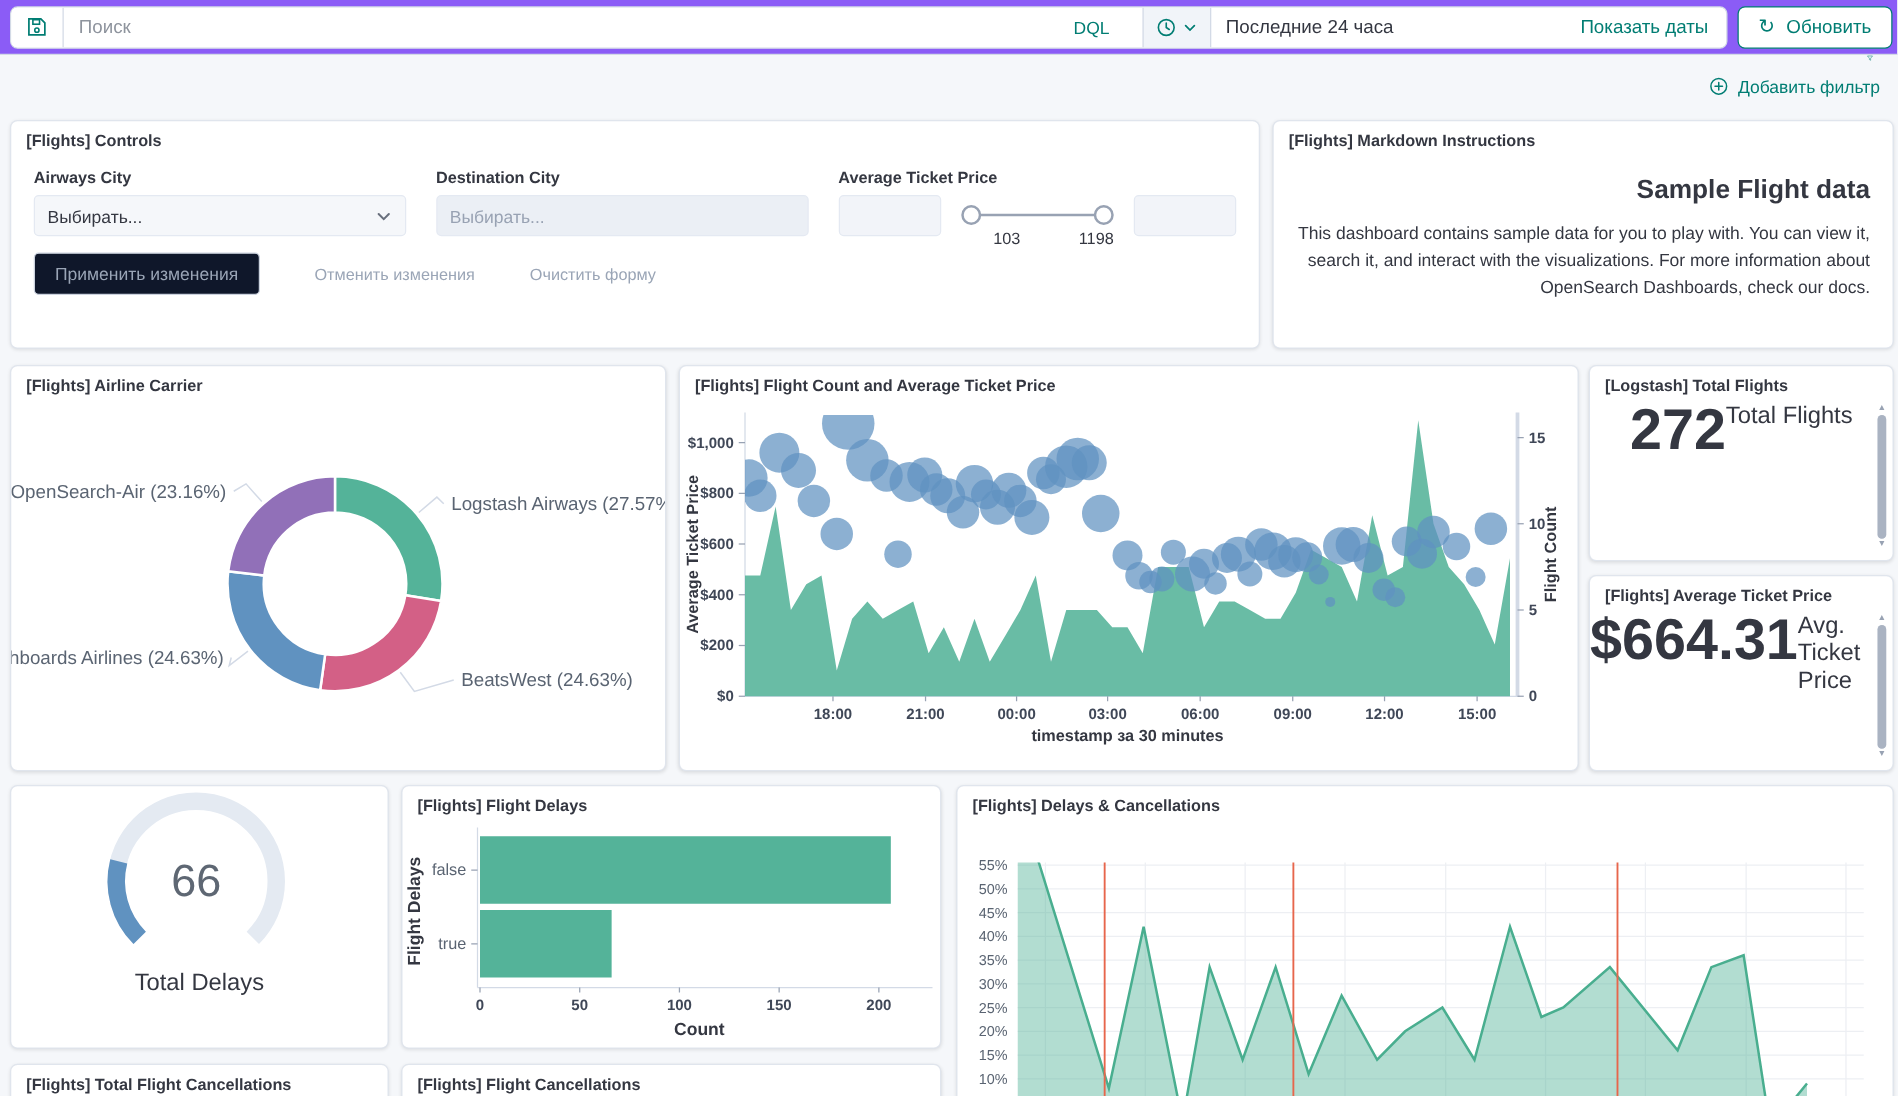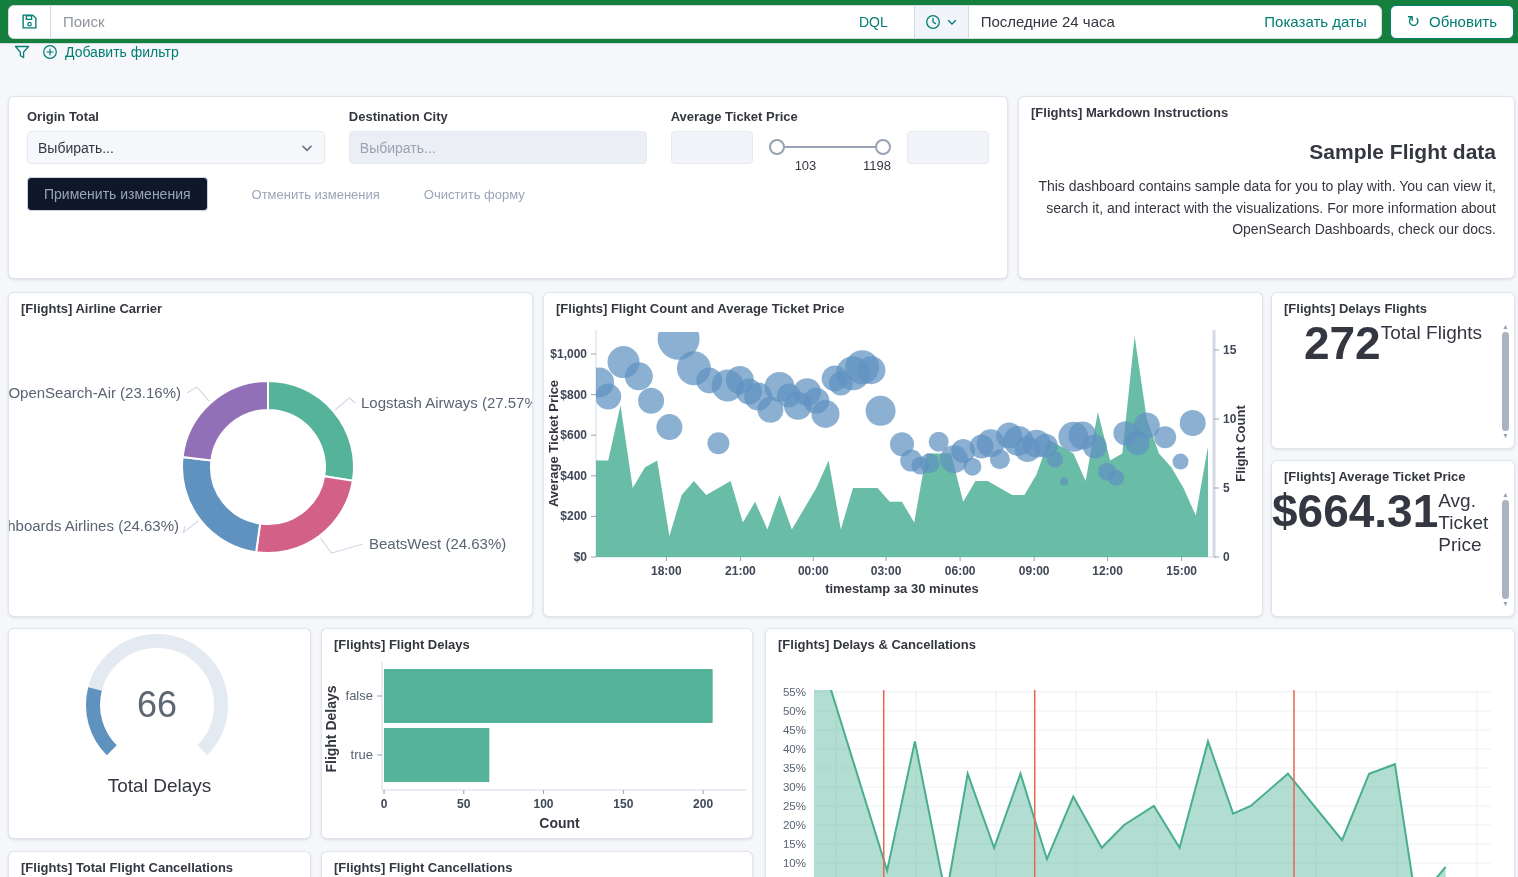--- a/index.html
+++ b/index.html
@@ -1,35 +1,35 @@
 <!DOCTYPE html>
 <html><head>
 <meta charset="utf-8">
 <style>
   *{box-sizing:border-box;margin:0;padding:0;}
   body{font-family:"Liberation Sans","DejaVu Sans",sans-serif;background:#F5F7FA;color:#343741;}
   .app{position:relative;width:1518px;height:877px;overflow:hidden;background:#F5F7FA;}
 
   
-  .topbar{display:flex;align-items:center;height:44px;background:#15803d;border-bottom:1px solid #D3DAE6;padding:0 4px 0 8px;}
+  .topbar{display:flex;align-items:center;height:44px;background:#8b5cf6;border-bottom:1px solid #D3DAE6;padding:0 4px 0 8px;}
   .search-group{flex:1;display:flex;align-items:stretch;height:34px;border:1px solid #D3DAE6;border-radius:6px;background:#FFF;overflow:hidden;}
   .save-btn{width:42px;border:none;border-right:1px solid #D3DAE6;background:#FFF;display:flex;align-items:center;justify-content:center;cursor:pointer;}
   .search-wrap{flex:1;display:flex;align-items:center;padding:0 12px;}
   .search-input{flex:1;border:none;outline:none;font-size:15px;color:#343741;background:transparent;font-family:inherit;}
   .search-input::placeholder{color:#69707D;opacity:.75;}
   .dql{color:#017D73;font-size:14px;padding:0 14px;display:flex;align-items:center;cursor:pointer;}
   .quick-select{display:flex;align-items:center;gap:5px;padding:0 10px;background:#F1F4F9;border-left:1px solid #D3DAE6;border-right:1px solid #D3DAE6;cursor:pointer;}
   .time-area{display:flex;align-items:center;width:412px;}
   .time-text{font-size:15px;padding:0 12px;color:#343741;cursor:pointer;}
   .show-dates{color:#017D73;font-size:15px;margin-left:auto;padding-right:14px;cursor:pointer;}
   .refresh-btn{margin-left:8px;height:34px;border:1px solid #017D73;color:#017D73;border-radius:6px;display:flex;align-items:center;gap:9px;padding:0 16px;font-size:15px;background:#FFF;cursor:pointer;font-family:inherit;}
   .ricon{font-size:16px;line-height:1;}
 
   
-  .filterbar{height:33px;display:flex;align-items:flex-start;gap:12px;padding:0 14px;}
+  .filterbar{height:33px;display:flex;align-items:flex-end;gap:12px;padding:0 14px;flex-direction:column;}
   .add-filter{display:flex;align-items:center;gap:7px;color:#017D73;font-size:14px;cursor:pointer;}
 
   
   .canvas{position:relative;width:1518px;height:800px;}
   .panel{position:absolute;background:#FFF;border-radius:6px;box-shadow:0 1px 3px rgba(0,0,0,.1);border:1px solid rgba(211,218,230,.7);overflow:hidden;}
   .ptitle{font-size:13px;font-weight:bold;padding:8px 12px 2px;color:#343741;cursor:pointer;white-space:nowrap;}
 
   
   .controls-grid{display:flex;padding:12px 18px 0;}
   .cfield{width:304px;margin-right:24px;}
@@ -120,23 +120,24 @@
           <circle cx="8" cy="8" r="6.3" fill="none" stroke="#017D73" stroke-width="1.2"></circle>
           <path d="M8 5v6M5 8h6" stroke="#017D73" stroke-width="1.2" stroke-linecap="round"></path>
         </svg>
       <span>Добавить фильтр</span>
     </span>
   </div>
 
   <div class="canvas">
 
     <div class="panel" style="left:8px;top:19px;width:1000px;height:183px">
+      <div class="ptitle">[Flights] Controls</div>
       <div class="controls-grid">
         <div class="cfield">
-          <span class="clabel">Origin Total</span>
+          <span class="clabel">Airways City</span>
           <div class="select">
             <span class="sel-txt">Выбирать...</span>
             <svg width="14" height="14" viewBox="0 0 12 12">
                 <path d="M2.5 4.5l3.5 3.5 3.5-3.5" fill="none" stroke="#69707D" stroke-width="1.4" stroke-linecap="round"></path>
               </svg>
           </div>
         </div>
         <div class="cfield">
           <span class="clabel">Destination City</span>
           <div class="select disabled">
@@ -293,21 +294,21 @@
             <circle cx="581.4" cy="115.2" r="12" fill="#6092C0" fill-opacity="0.72" clip-path="url(#plotclip)"></circle>
             <circle cx="593.6" cy="124.9" r="12" fill="#6092C0" fill-opacity="0.72" clip-path="url(#plotclip)"></circle>
             <circle cx="602.8" cy="107.5" r="13" fill="#6092C0" fill-opacity="0.72" clip-path="url(#plotclip)"></circle>
             <circle cx="621.2" cy="119.2" r="11" fill="#6092C0" fill-opacity="0.72" clip-path="url(#plotclip)"></circle>
             <circle cx="636.5" cy="143.6" r="8" fill="#6092C0" fill-opacity="0.72" clip-path="url(#plotclip)"></circle>
             <circle cx="648.7" cy="105.0" r="13" fill="#6092C0" fill-opacity="0.72" clip-path="url(#plotclip)"></circle>
           </svg></div>
     </div>
 
     <div class="panel" style="left:1271px;top:215px;width:244px;height:157px">
-      <div class="ptitle">[Flights] Delays Flights</div>
+      <div class="ptitle">[Logstash] Total Flights</div>
       <div class="metric">
         <div class="val">272</div>
         <div class="lbl">Total Flights</div>
       </div>
       <div class="vscroll">
           <div class="arrow up">▲</div>
           <div class="trk">
             <div class="thumb"></div>
           </div>
           <div class="arrow down">▼</div>

